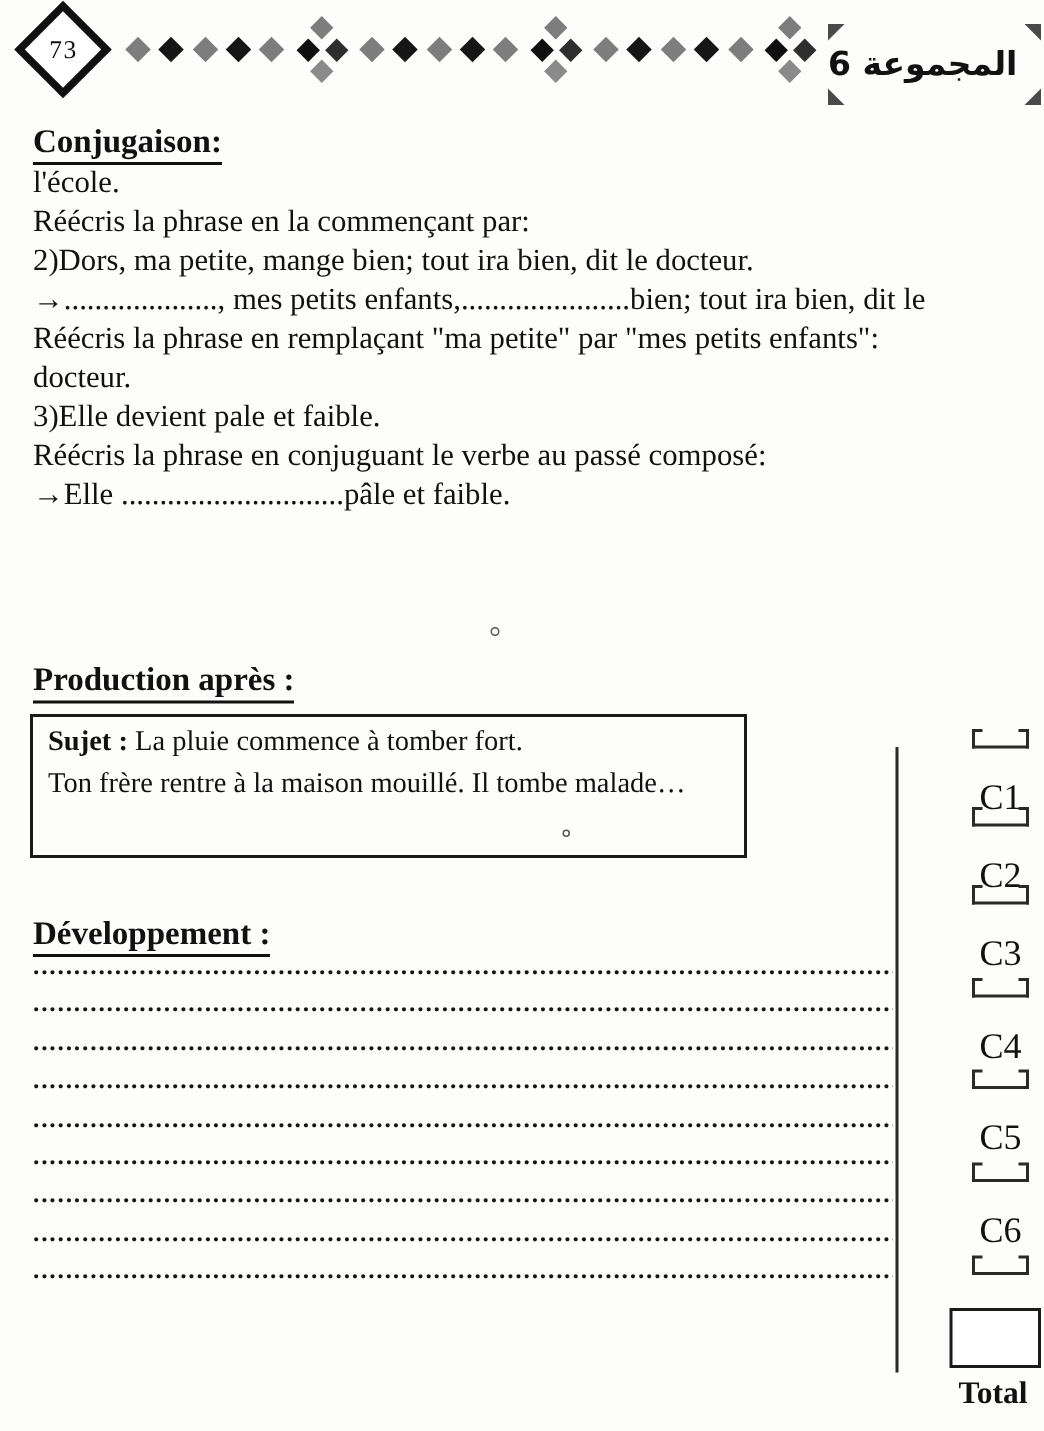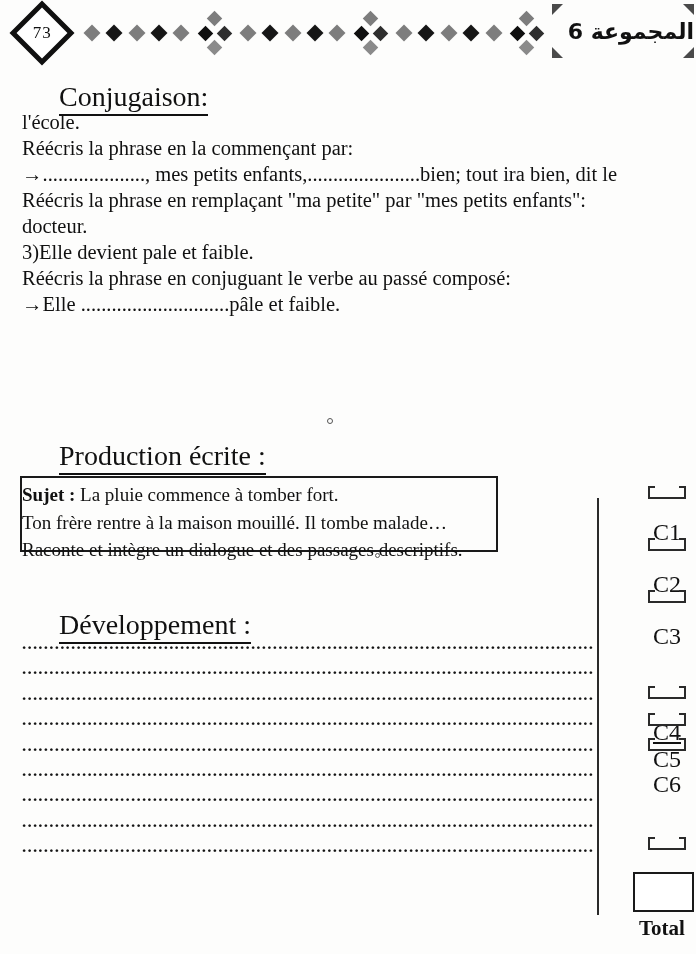--- a/index.html
+++ b/index.html
@@ -21,37 +21,37 @@
   .dd{width:12px;height:12px;transform:rotate(45deg);display:block;flex:0 0 auto;}
   .dd.gray{background:#7d7d7d;}
   .dd.black{background:#161616;}
   .dcluster{position:relative;width:34px;height:46px;flex:0 0 auto;}
   .dcluster .dd{position:absolute;width:11px;height:11px;}
   .dc-top{left:11.5px;top:3px;background:#7d7d7d;}
   .dc-left{left:2px;top:17.5px;background:#0f0f0f;}
   .dc-right{left:21px;top:17.5px;background:#2e2e2e;}
   .dc-bottom{left:11.5px;top:32px;background:#8a8a8a;}
   .group-label{
-    position:absolute;left:552px;top:4px;width:142px;height:54px;direction:rtl;
-    display:flex;align-items:center;justify-content:flex-start;
+    position:absolute;left:552px;top:16px;width:142px;height:54px;direction:rtl;
+    display:flex;align-items:center;justify-content:flex-end;
     font-weight:bold;font-size:22px;font-family:"DejaVu Sans", sans-serif;
   }
   .cm{position:absolute;width:0;height:0;}
   .cm.tl{left:0;top:0;border-top:11px solid #4a4a4a;border-right:11px solid transparent;}
   .cm.tr{right:0;top:0;border-top:11px solid #4a4a4a;border-left:11px solid transparent;}
   .cm.bl{left:0;bottom:0;border-bottom:11px solid #4a4a4a;border-right:11px solid transparent;}
   .cm.br{right:0;bottom:0;border-bottom:11px solid #4a4a4a;border-left:11px solid transparent;}
   
-  .sec-heading{position:absolute;left:22px;font-weight:normal;font-size:28px;white-space:nowrap;margin-left:37px;}
+  .sec-heading{position:absolute;left:22px;font-weight:bold;font-size:22px;white-space:nowrap;}
   .ul{display:inline-block;border-bottom:2.5px solid #111;padding-bottom:1px;}
   .conj-lines{position:absolute;left:22px;top:109px;font-size:20.5px;white-space:nowrap;}
   .tline{height:26px;line-height:26px;}
   .subject-box{
-    position:absolute;left:20px;top:476px;width:478px;height:76px;box-sizing:border-box;
-    border:2px solid #1a1a1a;padding:3px 0;font-size:19px;line-height:27.5px;white-space:nowrap;
+    position:absolute;left:20px;top:476px;width:478px;height:96px;box-sizing:border-box;
+    border:2px solid #1a1a1a;padding:3px 10px;font-size:19px;line-height:27.5px;white-space:nowrap;
   }
   .subject-box b{font-weight:bold;}
   .dotlines{position:absolute;left:22px;top:631px;width:573px;}
   .dotline{
     height:25.4px;line-height:25.4px;overflow:hidden;white-space:nowrap;
     font-weight:bold;font-size:17px;letter-spacing:1.2px;color:#141414;
   }
   
   .vline{position:absolute;left:597px;top:498px;width:2px;height:417px;background:#2a2a2a;}
   .score-item{position:absolute;left:645px;width:44px;text-align:center;}
@@ -122,35 +122,35 @@
     <span class="cm br"></span>
     <span>المجموعة 6</span>
   </div>
 
   <div class="sec-heading" style="top:81px;">
     <span class="ul">Conjugaison:</span>
   </div>
   <div class="conj-lines">
       <div class="tline">l'école.</div>
       <div class="tline">Réécris la phrase en la commençant par:</div>
+      <div class="tline">2)Dors, ma petite, mange bien; tout ira bien, dit le docteur.</div>
       <div class="tline">→...................., mes petits enfants,......................bien; tout ira bien, dit le</div>
       <div class="tline">Réécris la phrase en remplaçant "ma petite" par "mes petits enfants":</div>
       <div class="tline">docteur.</div>
       <div class="tline">3)Elle devient pale et faible.</div>
       <div class="tline">Réécris la phrase en conjuguant le verbe au passé composé:</div>
       <div class="tline">→Elle .............................pâle et faible.</div>
     </div>
 
   <div class="sec-heading" style="top:440px;">
-    <span class="ul">Production écrite :</span>
+    <span class="ul">Production après :</span>
   </div>
   <div class="subject-box">
     <div class="sline"><b>Sujet :</b><span> La pluie commence à tomber fort.</span></div>
   <div>Ton frère rentre à la maison mouillé. Il tombe malade…</div>
-      <div>Raconte et intègre un dialogue et des passages descriptifs.</div>
     </div>
 
   <div class="sec-heading" style="top:609px;">
     <span class="ul">Développement :</span>
   </div>
   <div class="dotlines">
       <div class="dotline">..........................................................................................................................................</div>
       <div class="dotline">..........................................................................................................................................</div>
       <div class="dotline">..........................................................................................................................................</div>
       <div class="dotline">..........................................................................................................................................</div>
@@ -168,29 +168,29 @@
         <div class="score-label">C1</div>
       </div>
       <div class="score-item" style="top: 538px;">
         <div class="bracket"></div>
         <div class="score-label">C2</div>
       </div>
       <div class="score-item" style="top: 590px;">
         <div class="bracket"></div>
         <div class="score-label">C3</div>
       </div>
-      <div class="score-item" style="top: 686px; text-decoration: underline;">
+      <div class="score-item" style="top: 652px;">
         <div class="bracket"></div>
         <div class="score-label">C4</div>
       </div>
       <div class="score-item" style="top: 713px;">
         <div class="bracket"></div>
         <div class="score-label">C5</div>
       </div>
-      <div class="score-item" style="top: 738px;">
+      <div class="score-item" style="top: 775px;">
         <div class="bracket"></div>
         <div class="score-label">C6</div>
       </div>
       <div class="score-item" style="top: 837px;">
         <div class="bracket"></div>
         <div class="score-label">C7</div>
       </div>
     </div>
   <div class="total-box"></div>
   <div class="total-label">Total</div>

